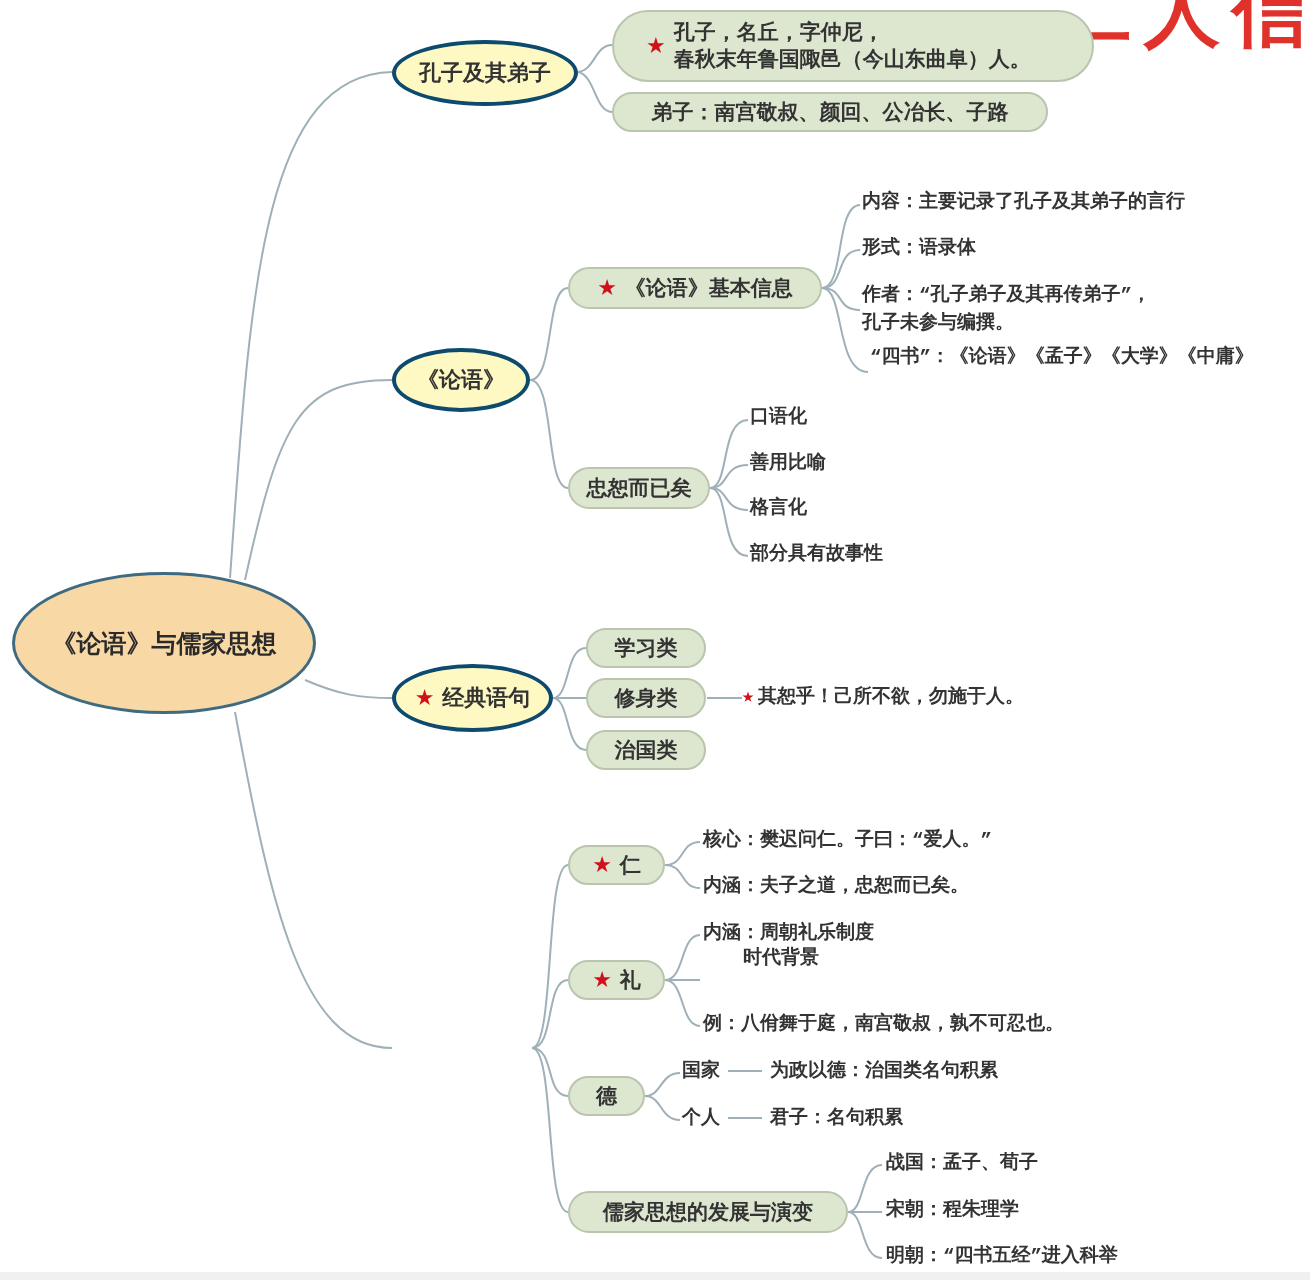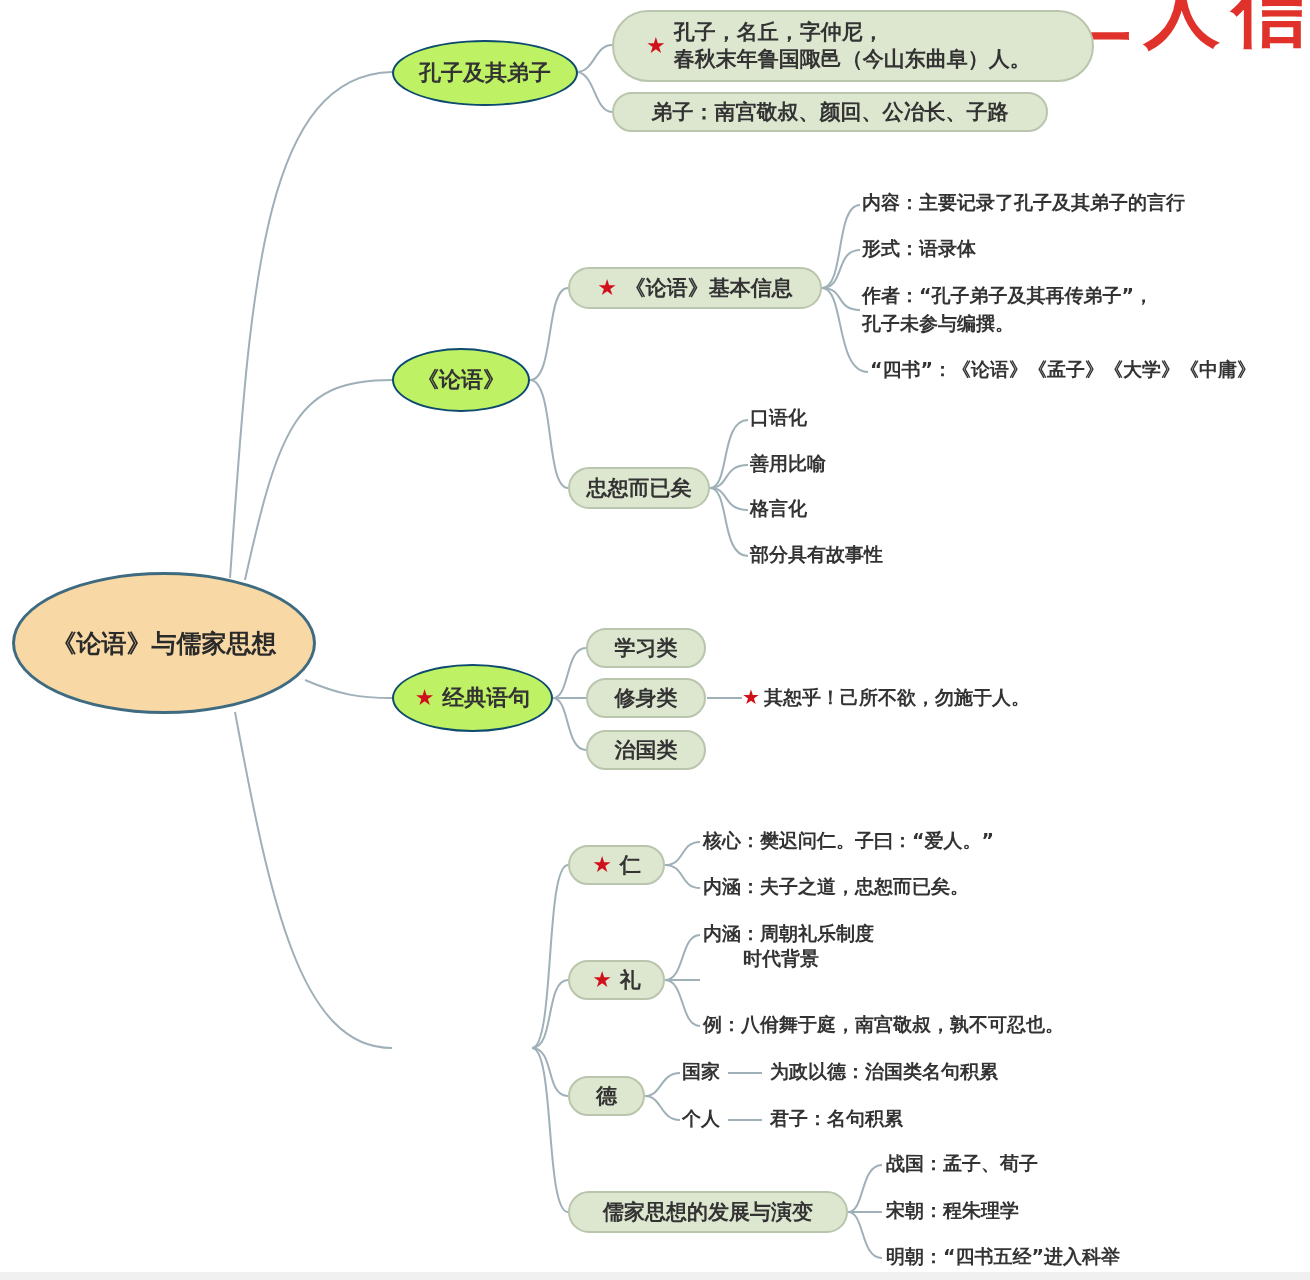--- a/index.html
+++ b/index.html
@@ -10,25 +10,25 @@
       color: #2b2b2b;
     }
     #canvas { position: absolute; left: 0; top: 0; width: 1310px; height: 1280px; }
     svg.links { position: absolute; left: 0; top: 0; width: 1310px; height: 1280px; pointer-events: none; }
     svg.links path { fill: none; stroke: #9fb0b8; stroke-width: 2; }
 
     .node { position: absolute; display: flex; align-items: center; justify-content: center;
             box-sizing: border-box; white-space: nowrap; font-weight: bold; }
     .root { background: #f8d9a6; border: 3px solid #3f6b80; border-radius: 50%;
             font-size: 25px; color: #2a2a2a; }
-    .l1 { background: #bef264; border: 2px solid #0c4a6e; border-radius: 50%;
+    .l1 { background: #fef9c3; border: 4px solid #0c4a6e; border-radius: 50%;
           font-size: 22px; color: #333; }
     .l2 { background: #dde6cf; border: 2px solid #b9c6ad; border-radius: 24px;
           font-size: 21px; color: #333; }
-    .leaf { position: absolute; white-space: nowrap; font-size: 19px; font-weight: bold; color: #333; line-height: 1.35; }
+    .leaf { position: absolute; white-space: nowrap; font-size: 19px; font-weight: bold; color: #333; line-height: 1.35; font-family: Liberation Mono, monospace; }
     .star { color: #d0101b; font-size: 22px; margin-right: 8px; line-height: 1; }
     .leaf .star { font-size: 20px; margin-right: 4px; }
     .dash { display: inline-block; width: 34px; height: 0; border-top: 2px solid #9fb0b8; vertical-align: middle; margin: 0 8px; }
 
     .red-title { position: absolute; right: -10px; top: -38px; font-size: 76px; font-weight: bold;
                  color: #e0322a; font-family: "DejaVu Serif", serif; letter-spacing: 12px; }
     .bottom-bar { position: absolute; left: 0; bottom: 0; width: 1310px; height: 8px; background: #f0f0f0; }
   </style>
 </head>
 <body>
@@ -107,21 +107,21 @@
     <span>《论语》</span>
   </div>
   <div class="node l2" style="left:568px; top:267px; width:254px; height:42px;">
     <span class="star">★</span>
     <span>《论语》基本信息</span>
   </div>
   <div class="leaf" style="left:862px; top:190px;">内容：主要记录了孔子及其弟子的言行</div>
   <div class="leaf" style="left:862px; top:236px;">形式：语录体</div>
   <div class="leaf" style="left:862px; top:283px;">作者：“孔子弟子及其再传弟子”，</div>
   <div class="leaf" style="left:862px; top:311px;">孔子未参与编撰。</div>
-  <div class="leaf" style="left:870px; top:357px;">“四书”：《论语》《孟子》《大学》《中庸》</div>
+  <div class="leaf" style="left:870px; top:345px;">“四书”：《论语》《孟子》《大学》《中庸》</div>
 
   <div class="node l2" style="left:568px; top:467px; width:142px; height:42px;">
     <span>忠恕而已矣</span>
   </div>
   <div class="leaf" style="left:750px; top:405px;">口语化</div>
   <div class="leaf" style="left:750px; top:451px;">善用比喻</div>
   <div class="leaf" style="left:750px; top:496px;">格言化</div>
   <div class="leaf" style="left:750px; top:542px;">部分具有故事性</div>
 
   <div class="node l1" style="left:392px; top:664px; width:161px; height:68px;">

